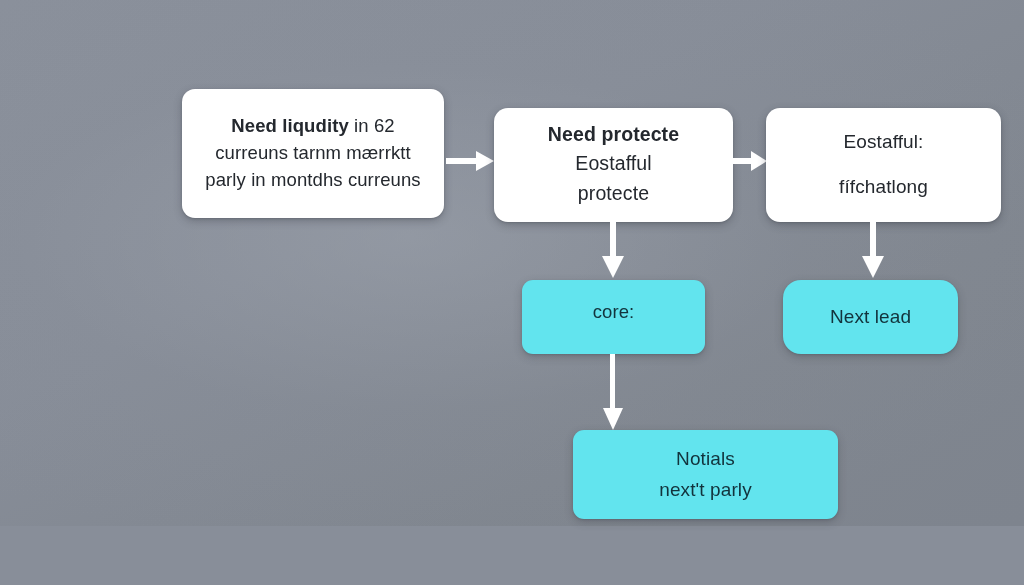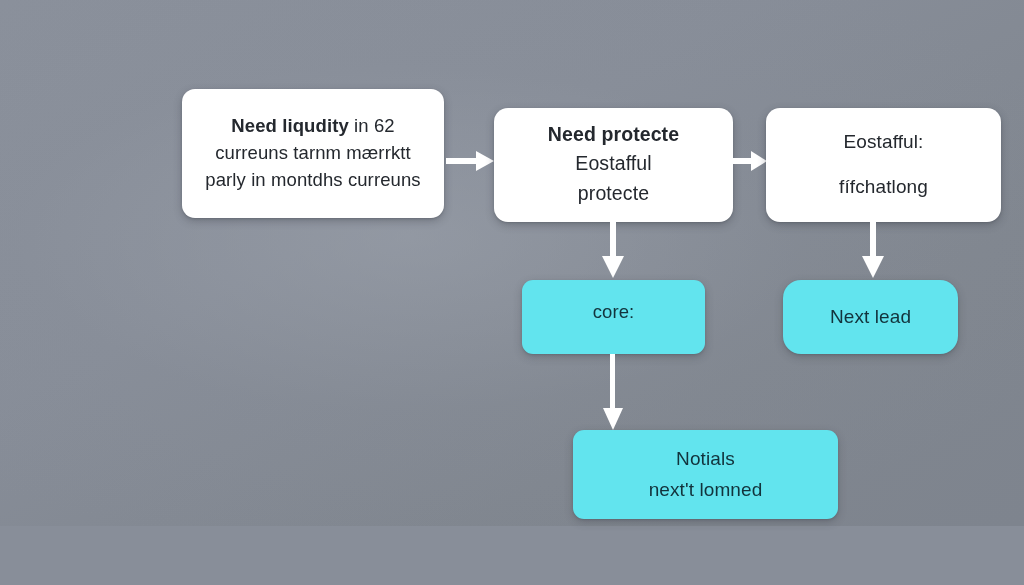--- a/index.html
+++ b/index.html
@@ -200,16 +200,16 @@
     <svg width="26" height="78" viewBox="0 0 26 78">
       <g>
         <rect x="10" y="0" width="5" height="58" fill="#ffffff"></rect>
         <polygon points="3,54 23,54 13,76" fill="#ffffff"></polygon>
       </g>
     </svg>
   </div>
 
   <div class="node cyan" id="node-notials">
     <span class="line">Notials</span>
-    <span class="line">next't lomned</span>
+    <span class="line">next't parly</span>
   </div>
 
 </div>
 
 </body></html>

